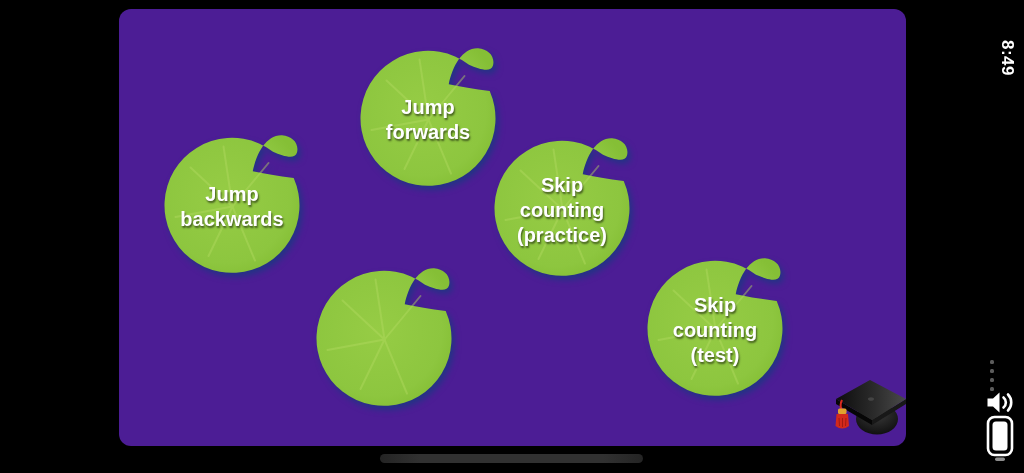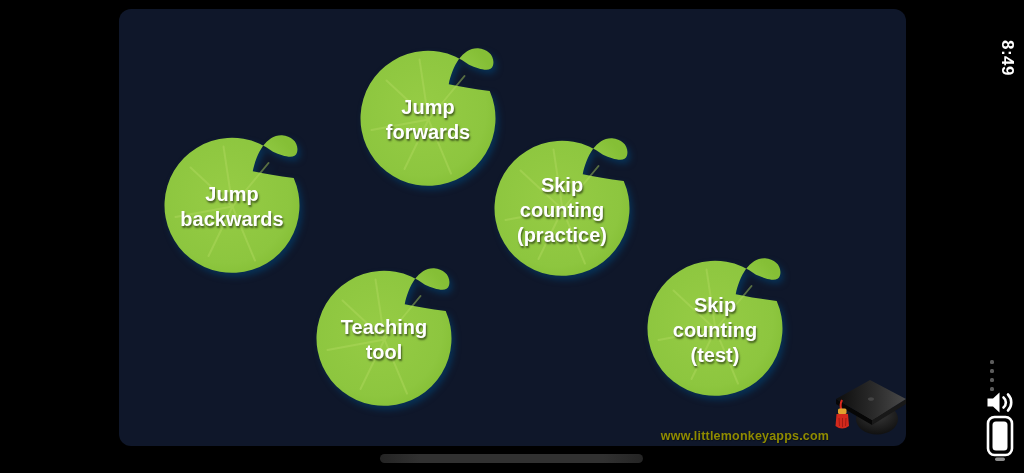--- a/index.html
+++ b/index.html
@@ -4,21 +4,21 @@
 <style>
   html,body{margin:0;padding:0;}
   body{
     width:1024px;height:473px;position:relative;overflow:hidden;
     background:#000;font-family:"Liberation Sans",sans-serif;
     -webkit-font-smoothing:antialiased;
   }
   
   .stage{
     position:absolute;left:119px;top:9px;width:787px;height:437px;
-    background:#0f172a;border-radius:12px;overflow:hidden;
+    background:#4c1d95;border-radius:12px;overflow:hidden;
   }
   
   .pad{
     position:absolute;width:150px;height:150px;cursor:pointer;
     filter:drop-shadow(3px 4px 3px rgba(0,70,120,.55));
   }
   .pad svg{display:block;width:150px;height:150px;}
   .pad-label{
     position:absolute;left:70px;top:80px;transform:translate(-50%,-50%);
     color:#fff;font-weight:bold;font-size:20px;line-height:25px;
@@ -114,34 +114,31 @@
     <div class="pad-label">Skip
 counting
 (practice)</div>
   </div>
 
 
   <div class="pad pad-5">
     <svg viewBox="0 0 100 100">
         <use href="#lilypad"></use>
       </svg>
-    <div class="pad-label">Teaching
-tool</div>
   </div>
 
   <div class="pad pad-6">
     <svg viewBox="0 0 100 100">
         <use href="#lilypad"></use>
       </svg>
     <div class="pad-label">Skip
 counting
 (test)</div>
   </div>
 
-  <div class="website">www.littlemonkeyapps.com</div>
 
   <svg class="cap" viewBox="0 0 80 72">
     <defs>
       <linearGradient id="boardGrad" x1="0" y1="0" x2="1" y2="0">
         <stop offset="0%" stop-color="#0d0d0d"></stop>
         <stop offset="55%" stop-color="#2b2b2b"></stop>
         <stop offset="100%" stop-color="#4a4a4a"></stop>
       </linearGradient>
       <radialGradient id="headGrad" cx="50%" cy="35%" r="75%">
         <stop offset="0%" stop-color="#3a3a3a"></stop>

